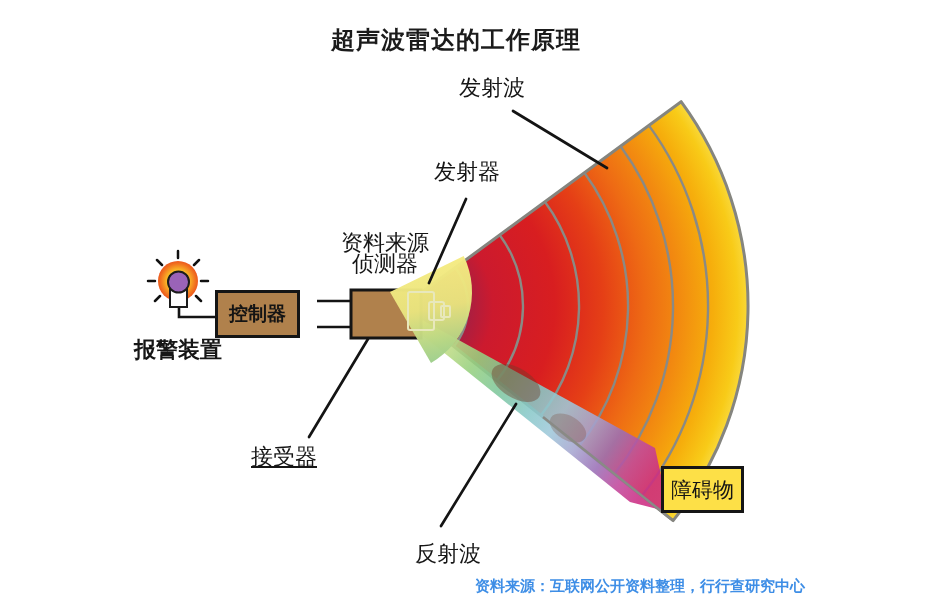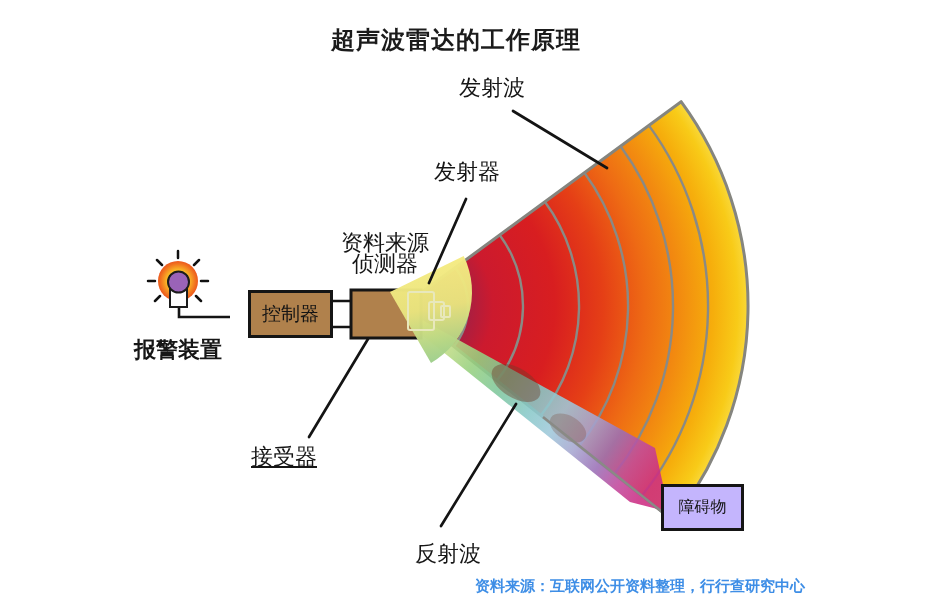--- a/index.html
+++ b/index.html
@@ -14,22 +14,22 @@
   }
   .title{
     position:absolute;left:456px;top:24px;transform:translateX(-50%);
     font-size:24px;font-weight:bold;letter-spacing:1px;white-space:nowrap;z-index:3;
   }
   .node-box{
     position:absolute;box-sizing:border-box;border:3px solid #151515;
     display:flex;align-items:center;justify-content:center;
     font-size:19px;color:#141414;z-index:3;
   }
-  .controller-box{left:248px;top:290px;width:85px;height:48px;background:#b0814c;}
-  .obstacle-box{left:661px;top:484px;width:83px;height:47px;background:#c4b5fd;font-size:16px;z-index:4;}
+  .controller-box{left:215px;top:290px;width:85px;height:48px;background:#b0814c;font-weight:bold;}
+  .obstacle-box{left:661px;top:466px;width:83px;height:47px;background:#fde047;font-size:21px;z-index:4;}
   .source{
     position:absolute;left:640px;top:577px;transform:translateX(-50%);
     font-size:15px;font-weight:bold;color:#3e8ee6;white-space:nowrap;z-index:3;
   }
 </style>
 </head>
 <body>
 
 <div class="stage">
 

